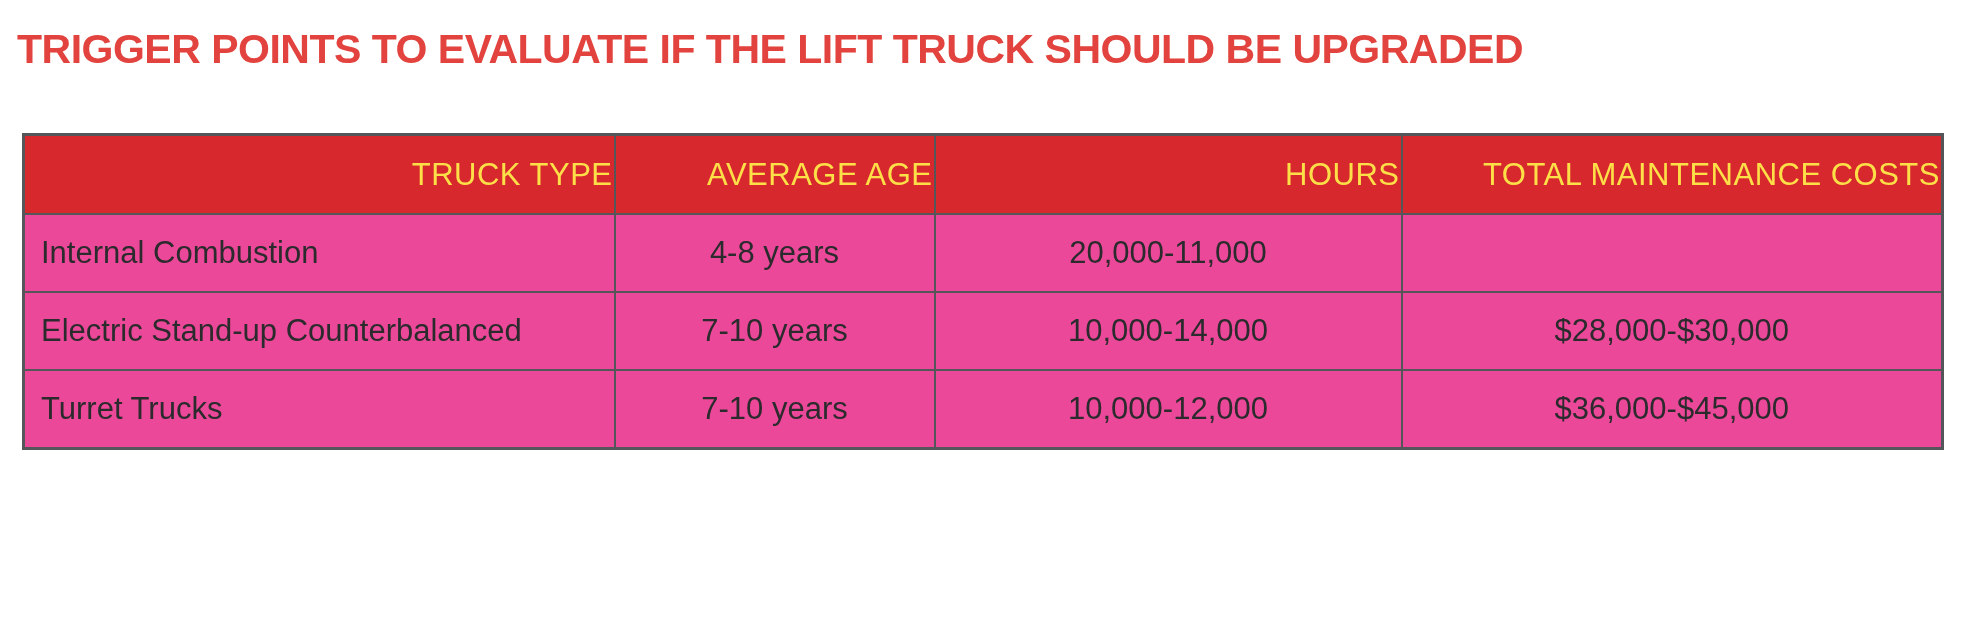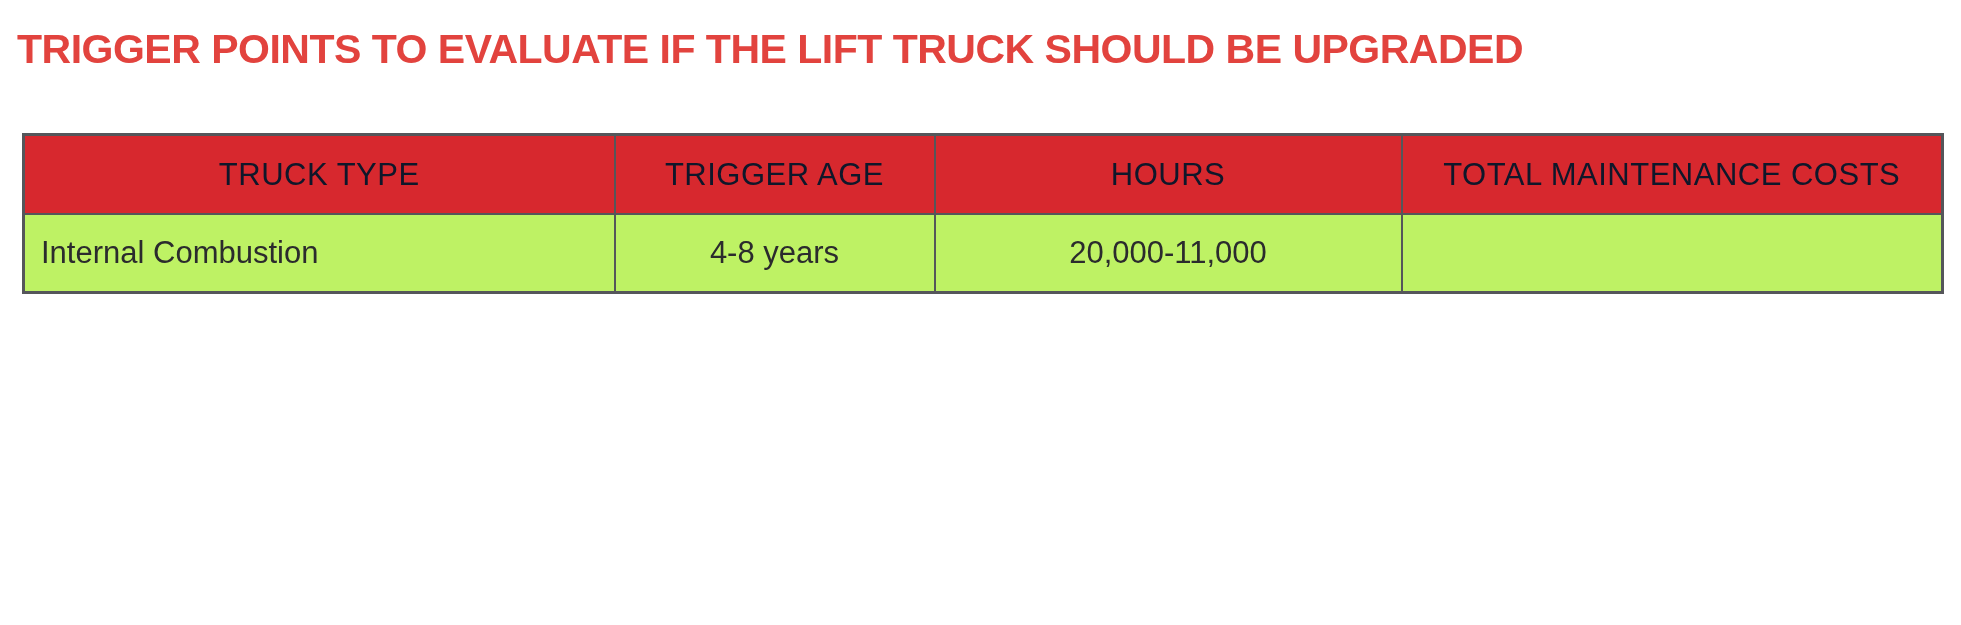--- a/index.html
+++ b/index.html
@@ -39,31 +39,31 @@
   }
   .trigger-table th,
   .trigger-table td {
     border: 2px solid #55565a;
     font-size: 31px;
     overflow: hidden;
     white-space: nowrap;
   }
   .trigger-table th {
     background: #d7282e;
-    color: #0f172a;
+    color: #fde047;
     font-weight: 400;
     height: 75px;
-    text-align: center;
+    text-align: right;
     letter-spacing: 0.5px;
   }
   .trigger-table td {
     height: 74px;
     color: #2b2b2d;
     text-align: center;
-    background: #bef264;
+    background: #ec4899;
   }
   .trigger-table td.cell-truck-type {
     text-align: left;
     padding-left: 16px;
   }
 </style>
 </head>
 <body>
 
 <div class="page-title">TRIGGER POINTS TO EVALUATE IF THE LIFT TRUCK SHOULD BE UPGRADED</div>
@@ -71,26 +71,38 @@
 <table class="trigger-table">
   <colgroup>
     <col style="width:591px">
     <col style="width:320px">
     <col style="width:467px">
     <col style="width:541px">
   </colgroup>
   <thead>
     <tr>
       <th>TRUCK TYPE</th>
-      <th>TRIGGER AGE</th>
+      <th>AVERAGE AGE</th>
       <th>HOURS</th>
       <th>TOTAL MAINTENANCE COSTS</th>
     </tr>
   </thead>
   <tbody>
     <tr>
       <td class="cell-truck-type">Internal Combustion</td>
       <td>4-8 years</td>
       <td>20,000-11,000</td>
       <td></td>
     </tr>
+    <tr>
+      <td class="cell-truck-type">Electric Stand-up Counterbalanced</td>
+      <td>7-10 years</td>
+      <td>10,000-14,000</td>
+      <td>$28,000-$30,000</td>
+    </tr>
+    <tr>
+      <td class="cell-truck-type">Turret Trucks</td>
+      <td>7-10 years</td>
+      <td>10,000-12,000</td>
+      <td>$36,000-$45,000</td>
+    </tr>
   </tbody>
 </table>
 
 </body></html>

